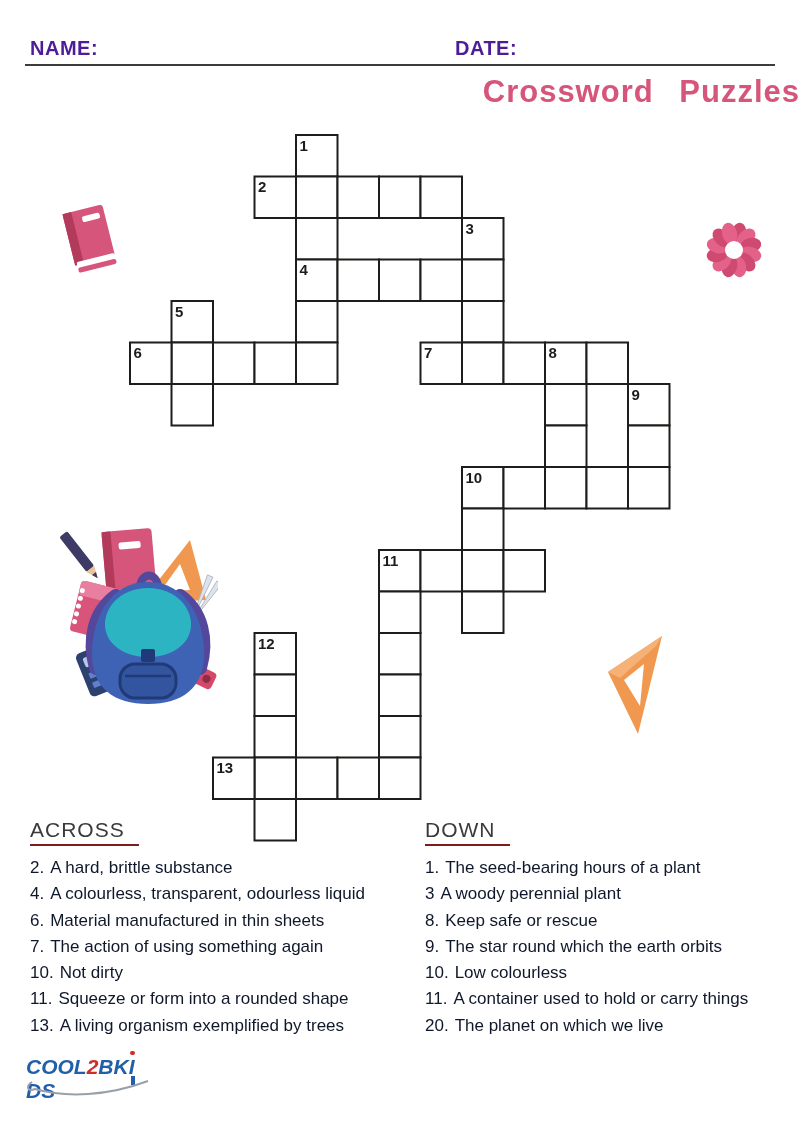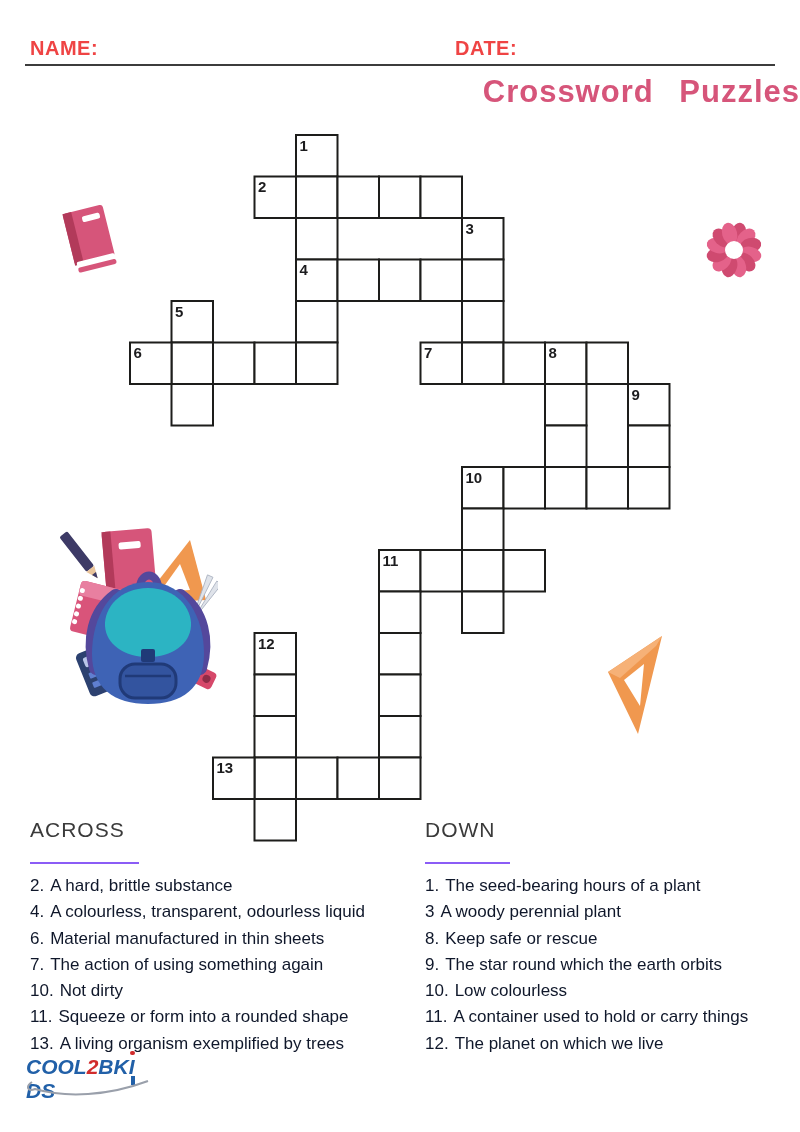--- a/index.html
+++ b/index.html
@@ -1,20 +1,20 @@
 <!DOCTYPE html>
 <html style="--pink-main: #d6557a; --pink-dark: #b23a5a; --flower-a: #e4628a; --flower-b: #cf4a70; --orange: #f0984f; --orange-light: #f6b177; --line: #1d1d1b; --logo-blue: #2160a8; --logo-red: #d12c2c;"><head>
 <meta charset="utf-8">
 <style>
   html,body{margin:0;padding:0;background:#ffffff;}
   .page{position:relative;width:800px;height:1132px;background:#ffffff;overflow:hidden;
         font-family:"Liberation Sans",sans-serif;}
 
   
-  .hdr-label{position:absolute;top:37px;font-size:20px;font-weight:700;color:#ef4444;letter-spacing:.5px;}
+  .hdr-label{position:absolute;top:37px;font-size:20px;font-weight:700;color:#4c1d95;letter-spacing:.5px;}
   .hdr-name{left:30px;} .hdr-date{left:455px;}
   .hdr-line{position:absolute;left:25px;top:64px;width:750px;height:0;border-bottom:2px solid #3c3c3c;}
 
   .title{position:absolute;left:0;top:74px;width:100%;text-align:right;
          font-size:31px;font-weight:800;color:var(--pink-main);letter-spacing:1px;word-spacing:16px;}
 
   
   #grid-svg{position:absolute;left:0;top:0;}
   .cell{fill:#ffffff;stroke:var(--line);stroke-width:2;}
   .cellnum{font-family:"Liberation Sans",sans-serif;font-size:15px;font-weight:bold;fill:#1c1c1e;}
@@ -27,21 +27,21 @@
   #deco-triangle{left:598px;top:630px;}
   .f-pink{fill:var(--pink-main);} .f-pinkdark{fill:var(--pink-dark);} .f-white{fill:#ffffff;}
   .petal-a{fill:var(--flower-a);} .petal-b{fill:var(--flower-b);}
   .f-orange{fill:var(--orange);} .f-orangelight{fill:var(--orange-light);}
 
   
   .clues{position:absolute;top:818px;}
   #across-block{left:30px;width:392px;}
   #down-block{left:425px;width:375px;}
   .clue-heading{display:inline-block;font-size:21px;color:#3a3a3a;letter-spacing:1px;
-                padding:0 14px 20px 0;border-bottom:2px solid #8b5cf6;}
+                padding:0 14px 2px 0;border-bottom:2px solid #7f1d1d;}
   .clue-list{margin-top:9px;}
   .clue{font-size:17px;line-height:26.3px;color:#0f172a;white-space:nowrap;}
   .clue .n{margin-right:6px;}
 
   
   .logo{position:absolute;left:26px;top:1055px;width:132px;height:40px;
         font-style:italic;font-weight:800;font-size:21px;color:var(--logo-blue);}
   .logo .red{color:var(--logo-red);}
   .logo-i{position:relative;display:inline-block;}
   .logo-i::before{content:'';position:absolute;left:1px;top:-4px;width:5px;height:4px;
@@ -247,21 +247,21 @@
 
   <div class="clues" id="down-block">
     <div class="clue-heading">DOWN</div>
     <div class="clue-list" id="down-list">
         <div class="clue"><span class="n">1.</span><span>The seed-bearing hours of a plant</span></div>
         <div class="clue"><span class="n">3</span><span>A woody perennial plant</span></div>
         <div class="clue"><span class="n">8.</span><span>Keep safe or rescue</span></div>
         <div class="clue"><span class="n">9.</span><span>The star round which the earth orbits</span></div>
         <div class="clue"><span class="n">10.</span><span>Low colourless</span></div>
         <div class="clue"><span class="n">11.</span><span>A container used to hold or carry things</span></div>
-        <div class="clue"><span class="n">12.</span><span>The planet on which we live</span></div>
+        <div class="clue"><span class="n">20.</span><span>The planet on which we live</span></div>
       </div>
   </div>
 
   <div class="logo">
     <span>COOL</span><span class="red">2</span><span>BK</span><span class="logo-i">I</span><span>DS</span>
     <svg width="132" height="20" viewBox="0 0 132 20">
       <path d="M10,6 C3,11 6,16 13,13 C44,22 86,20 126,5" stroke="#9aa0ab" stroke-width="2" fill="none"></path>
     </svg>
   </div>
 

